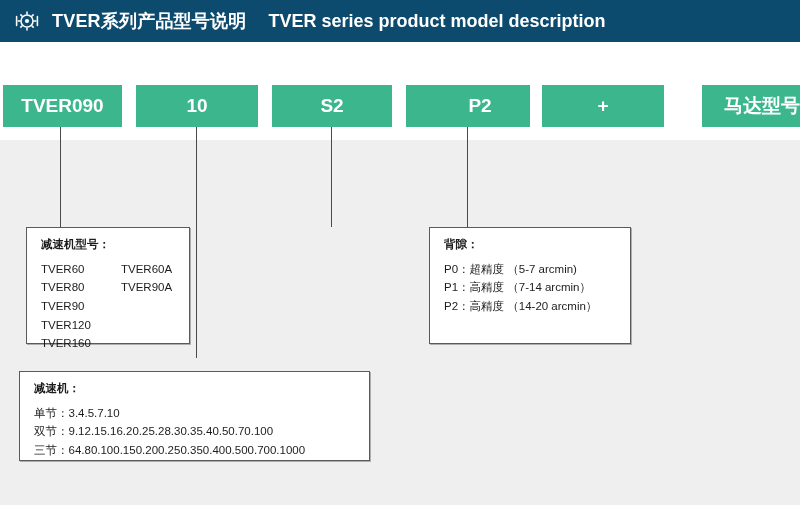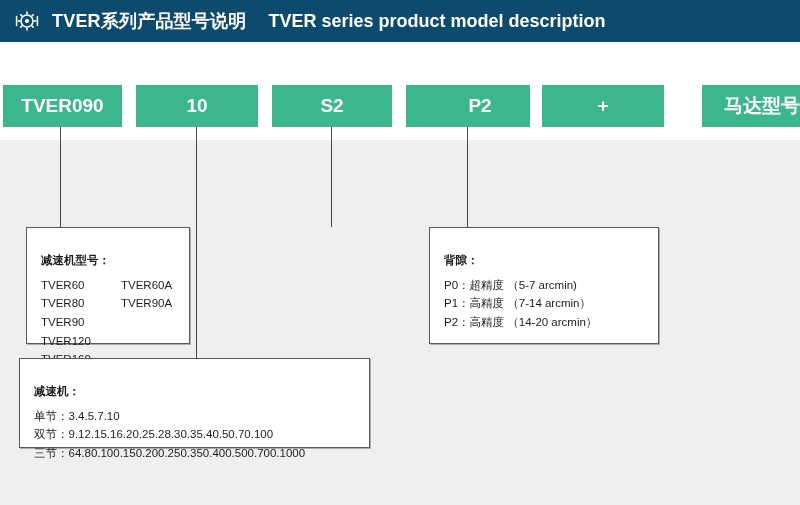--- a/index.html
+++ b/index.html
@@ -109,25 +109,25 @@
   
   .detail-box {
     position: absolute;
     background: #ffffff;
     border: 1px solid #5a5a5a;
     box-sizing: border-box;
     box-shadow: 1px 1px 0 rgba(120,120,120,0.55);
   }
   .db0 { left: 26px;  top: 227px; width: 164px; height: 117px; }
   .db1 { left: 246px; top: 227px; width: 172px; height: 117px; }
-  .db2 { left: 429px; top: 227px; width: 230px; height: 117px; }
-  .db3 { left: 19px;  top: 358px; width: 351px; height: 90px; }
+  .db2 { left: 429px; top: 227px; width: 202px; height: 117px; }
+  .db3 { left: 19px;  top: 371px; width: 351px; height: 90px; }
 
   .db-inner {
-    padding: 26px 0 0 14px;
+    padding: 10px 0 0 14px;
   }
   .db-title {
     font-size: 11.5px;
     font-weight: bold;
     color: #1c1c1c;
     line-height: 1.2;
     margin-bottom: 8px;
     white-space: nowrap;
   }
   .db-line {

